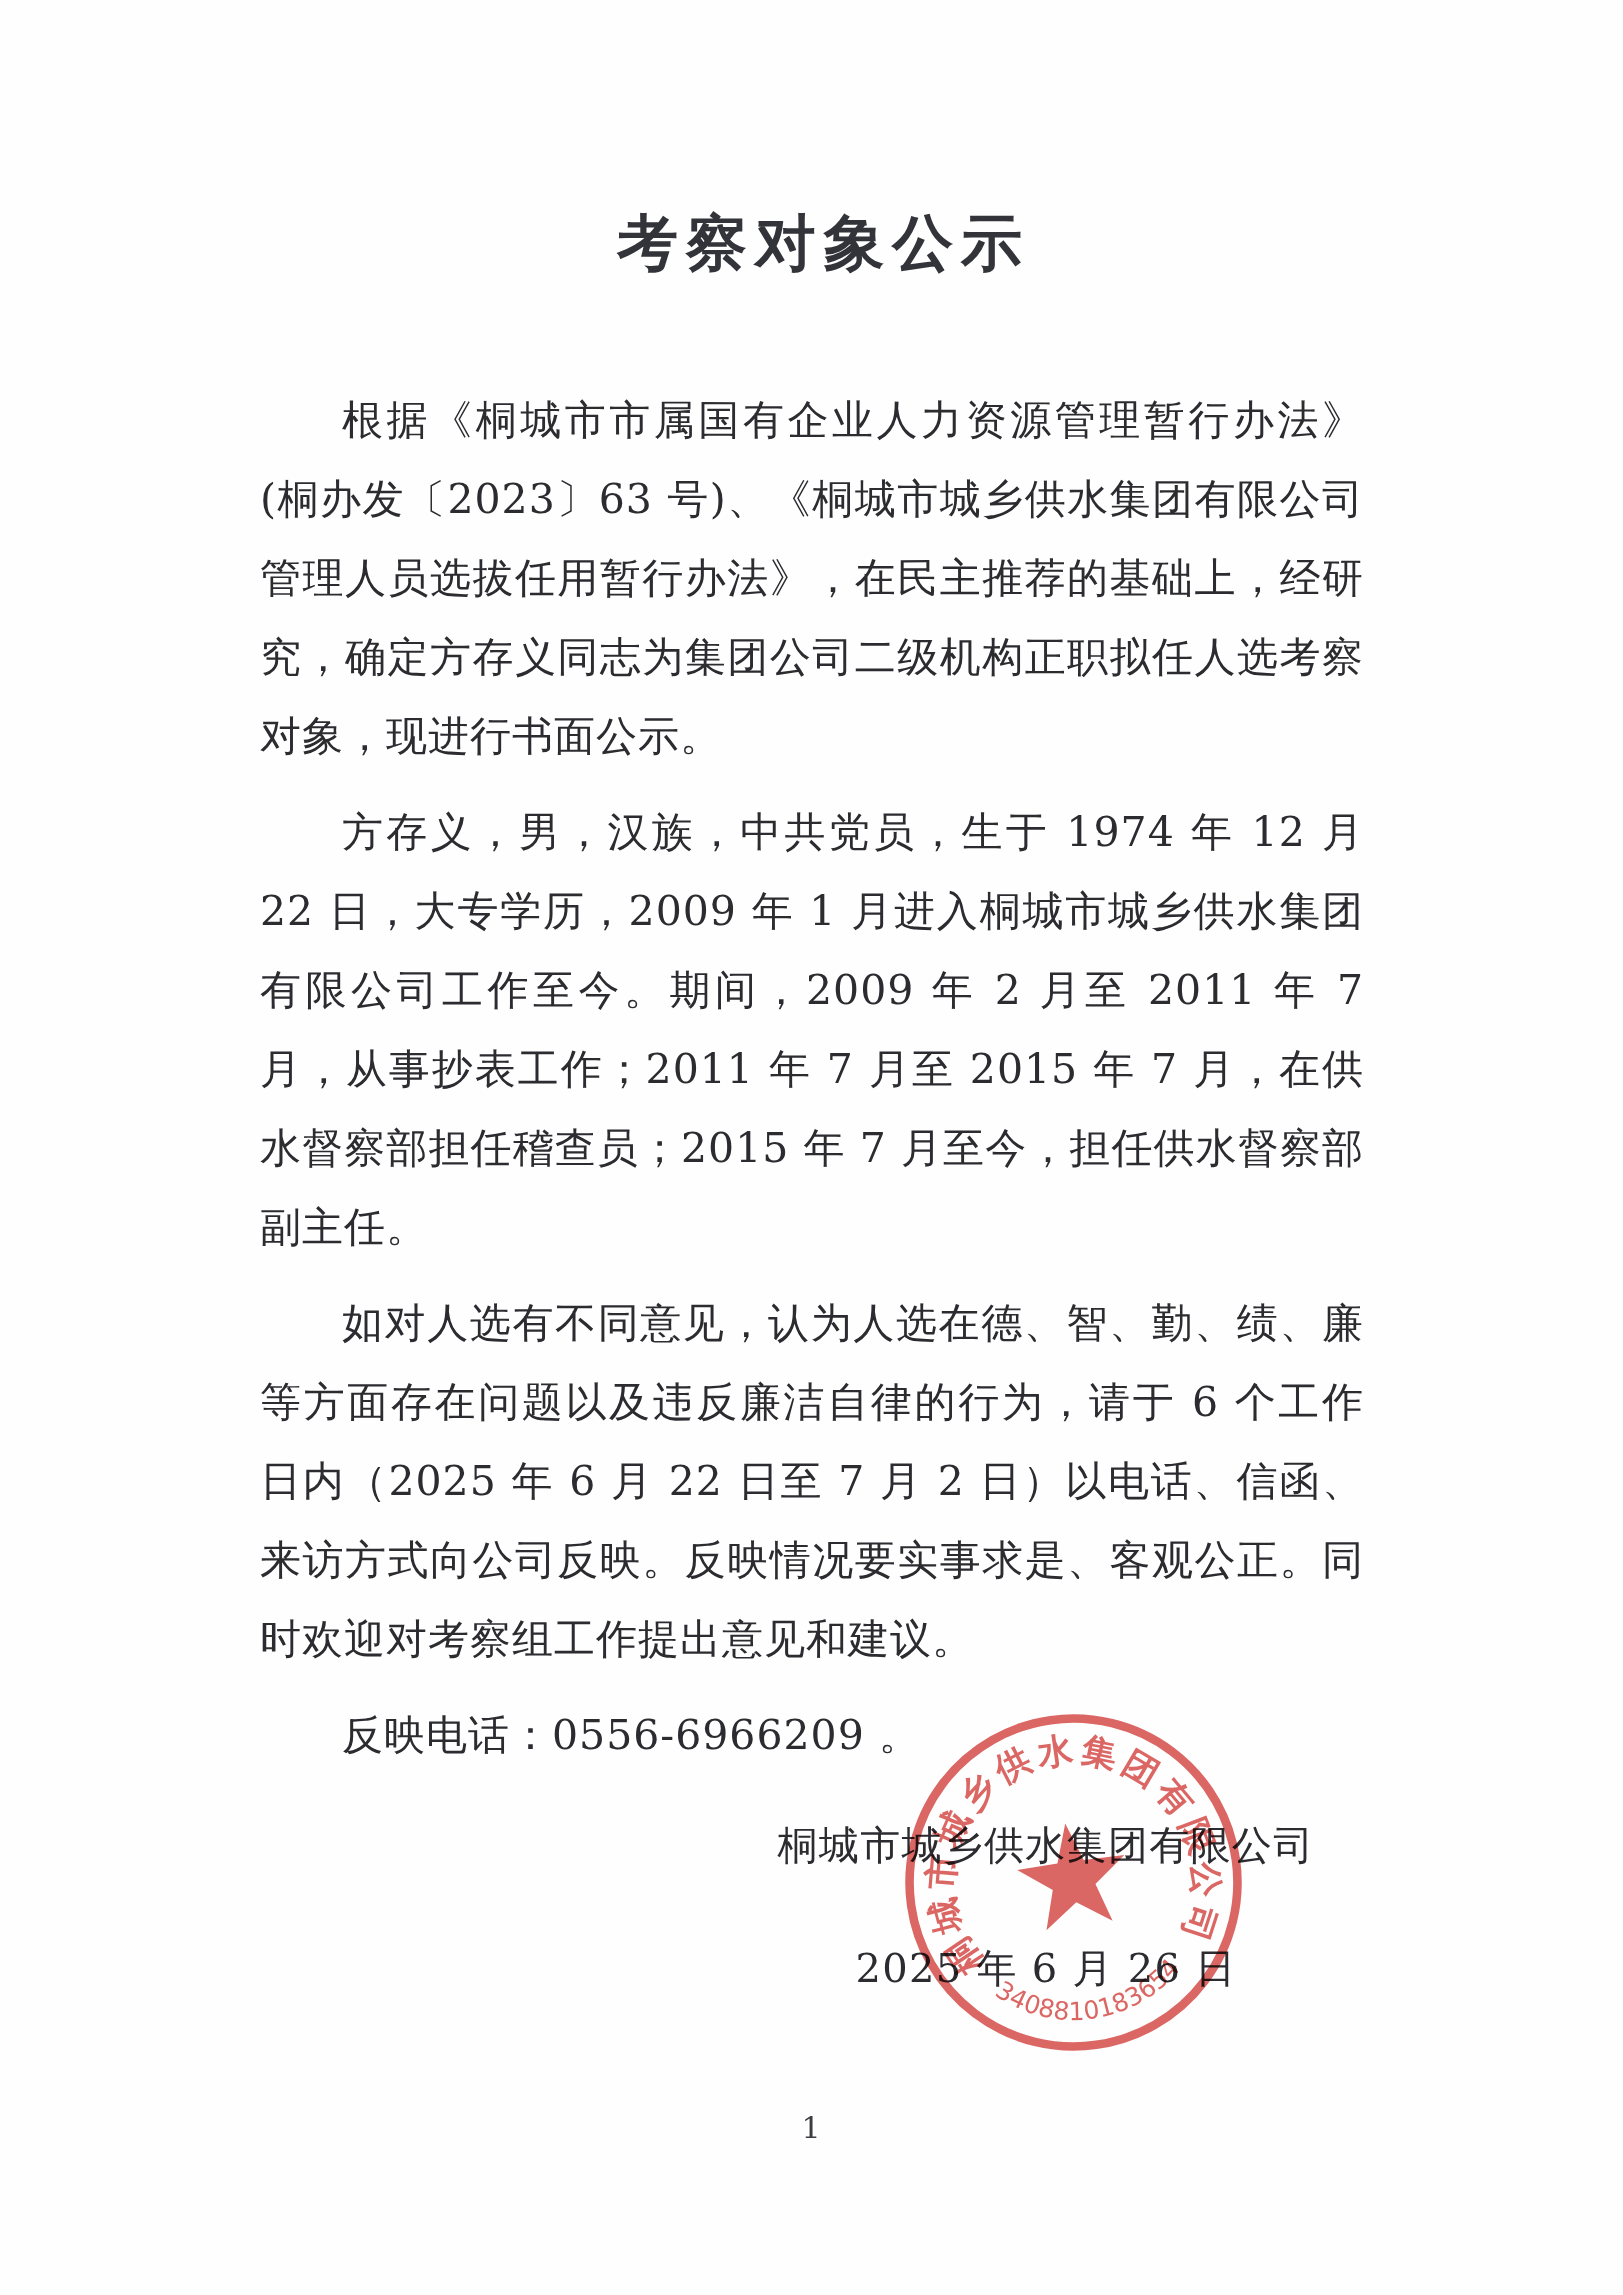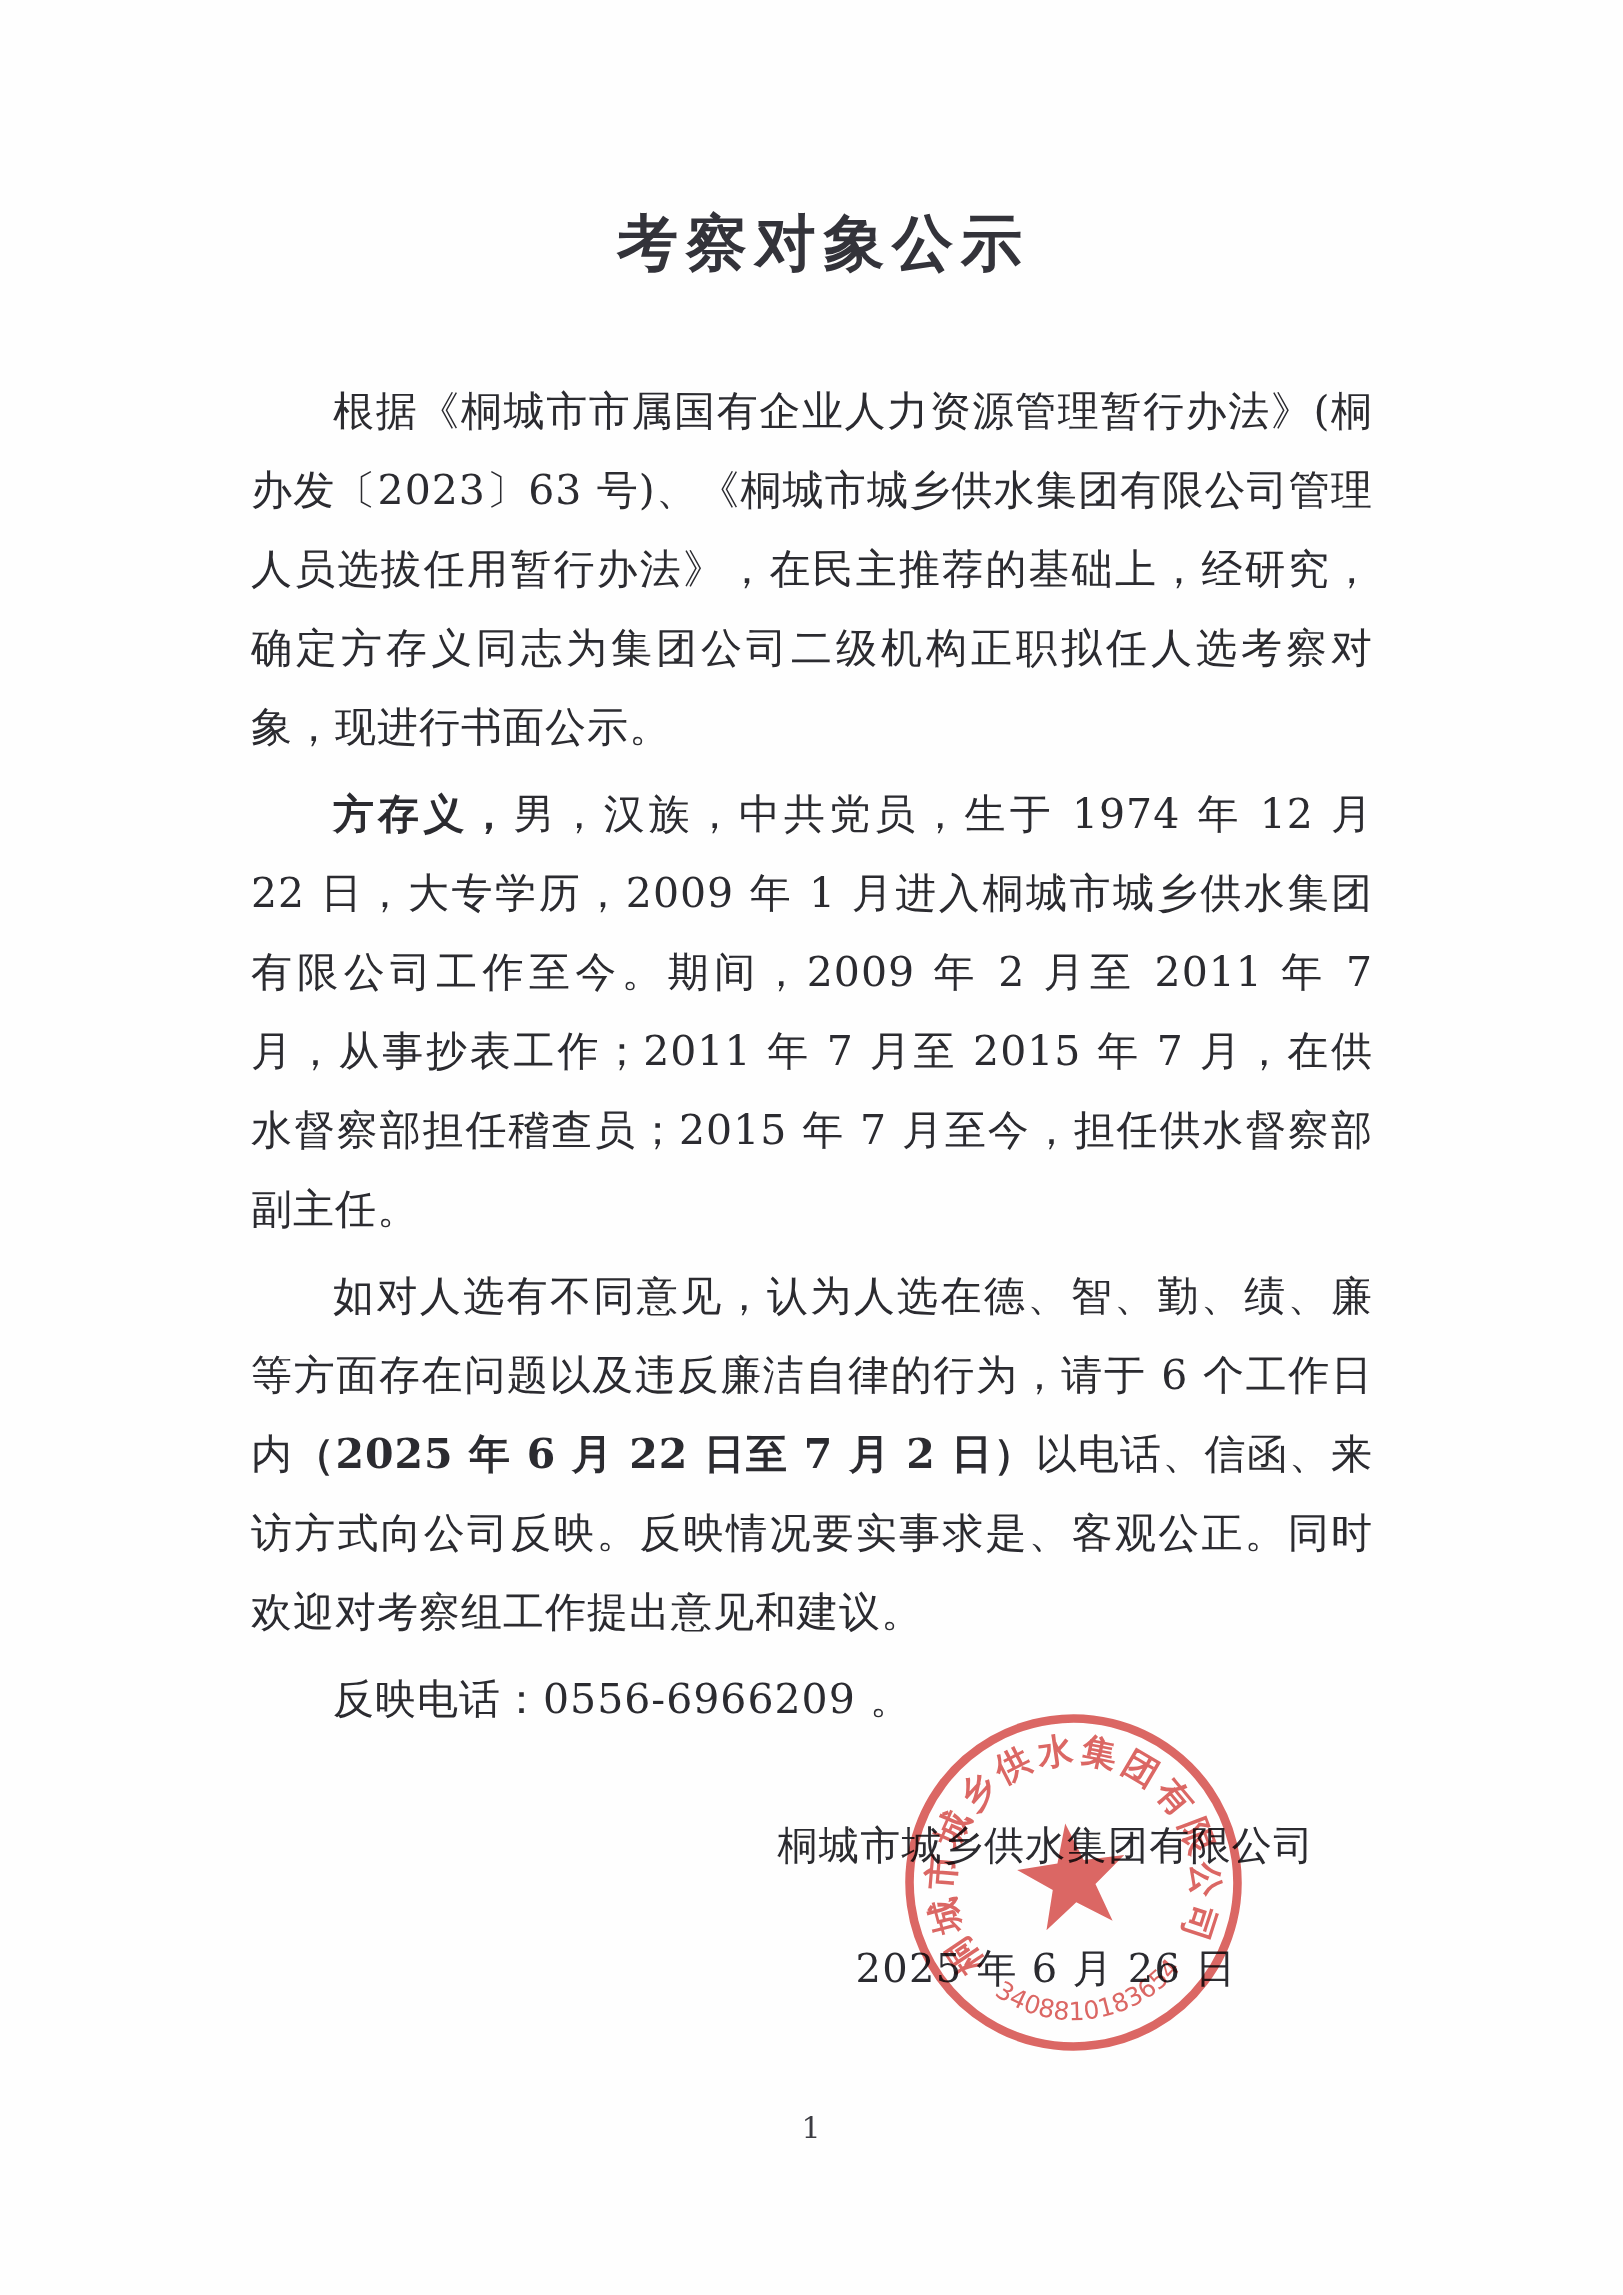--- a/index.html
+++ b/index.html
@@ -25,24 +25,24 @@
   .doc-body{
     position:absolute;
     left:243px;top:364px;width:1138px;
     font-size:41px;
     line-height:79px;
     letter-spacing:1px;
     text-align:justify;
     text-justify:inter-character;
   }
   .doc-body p{
-    margin:8px;
+    margin:17px;
     text-indent:2em;
   }
-  .doc-body b{font-weight:bold;}
+  .doc-body b{font-weight:normal;}
   .signature{
     position:absolute;
     left:732px;top:1818px;width:628px;
     text-align:center;
     font-size:40px;
     letter-spacing:1.3px;
   }
   .signature .sig-date{margin-top:68px;}
   .seal{
     position:absolute;

